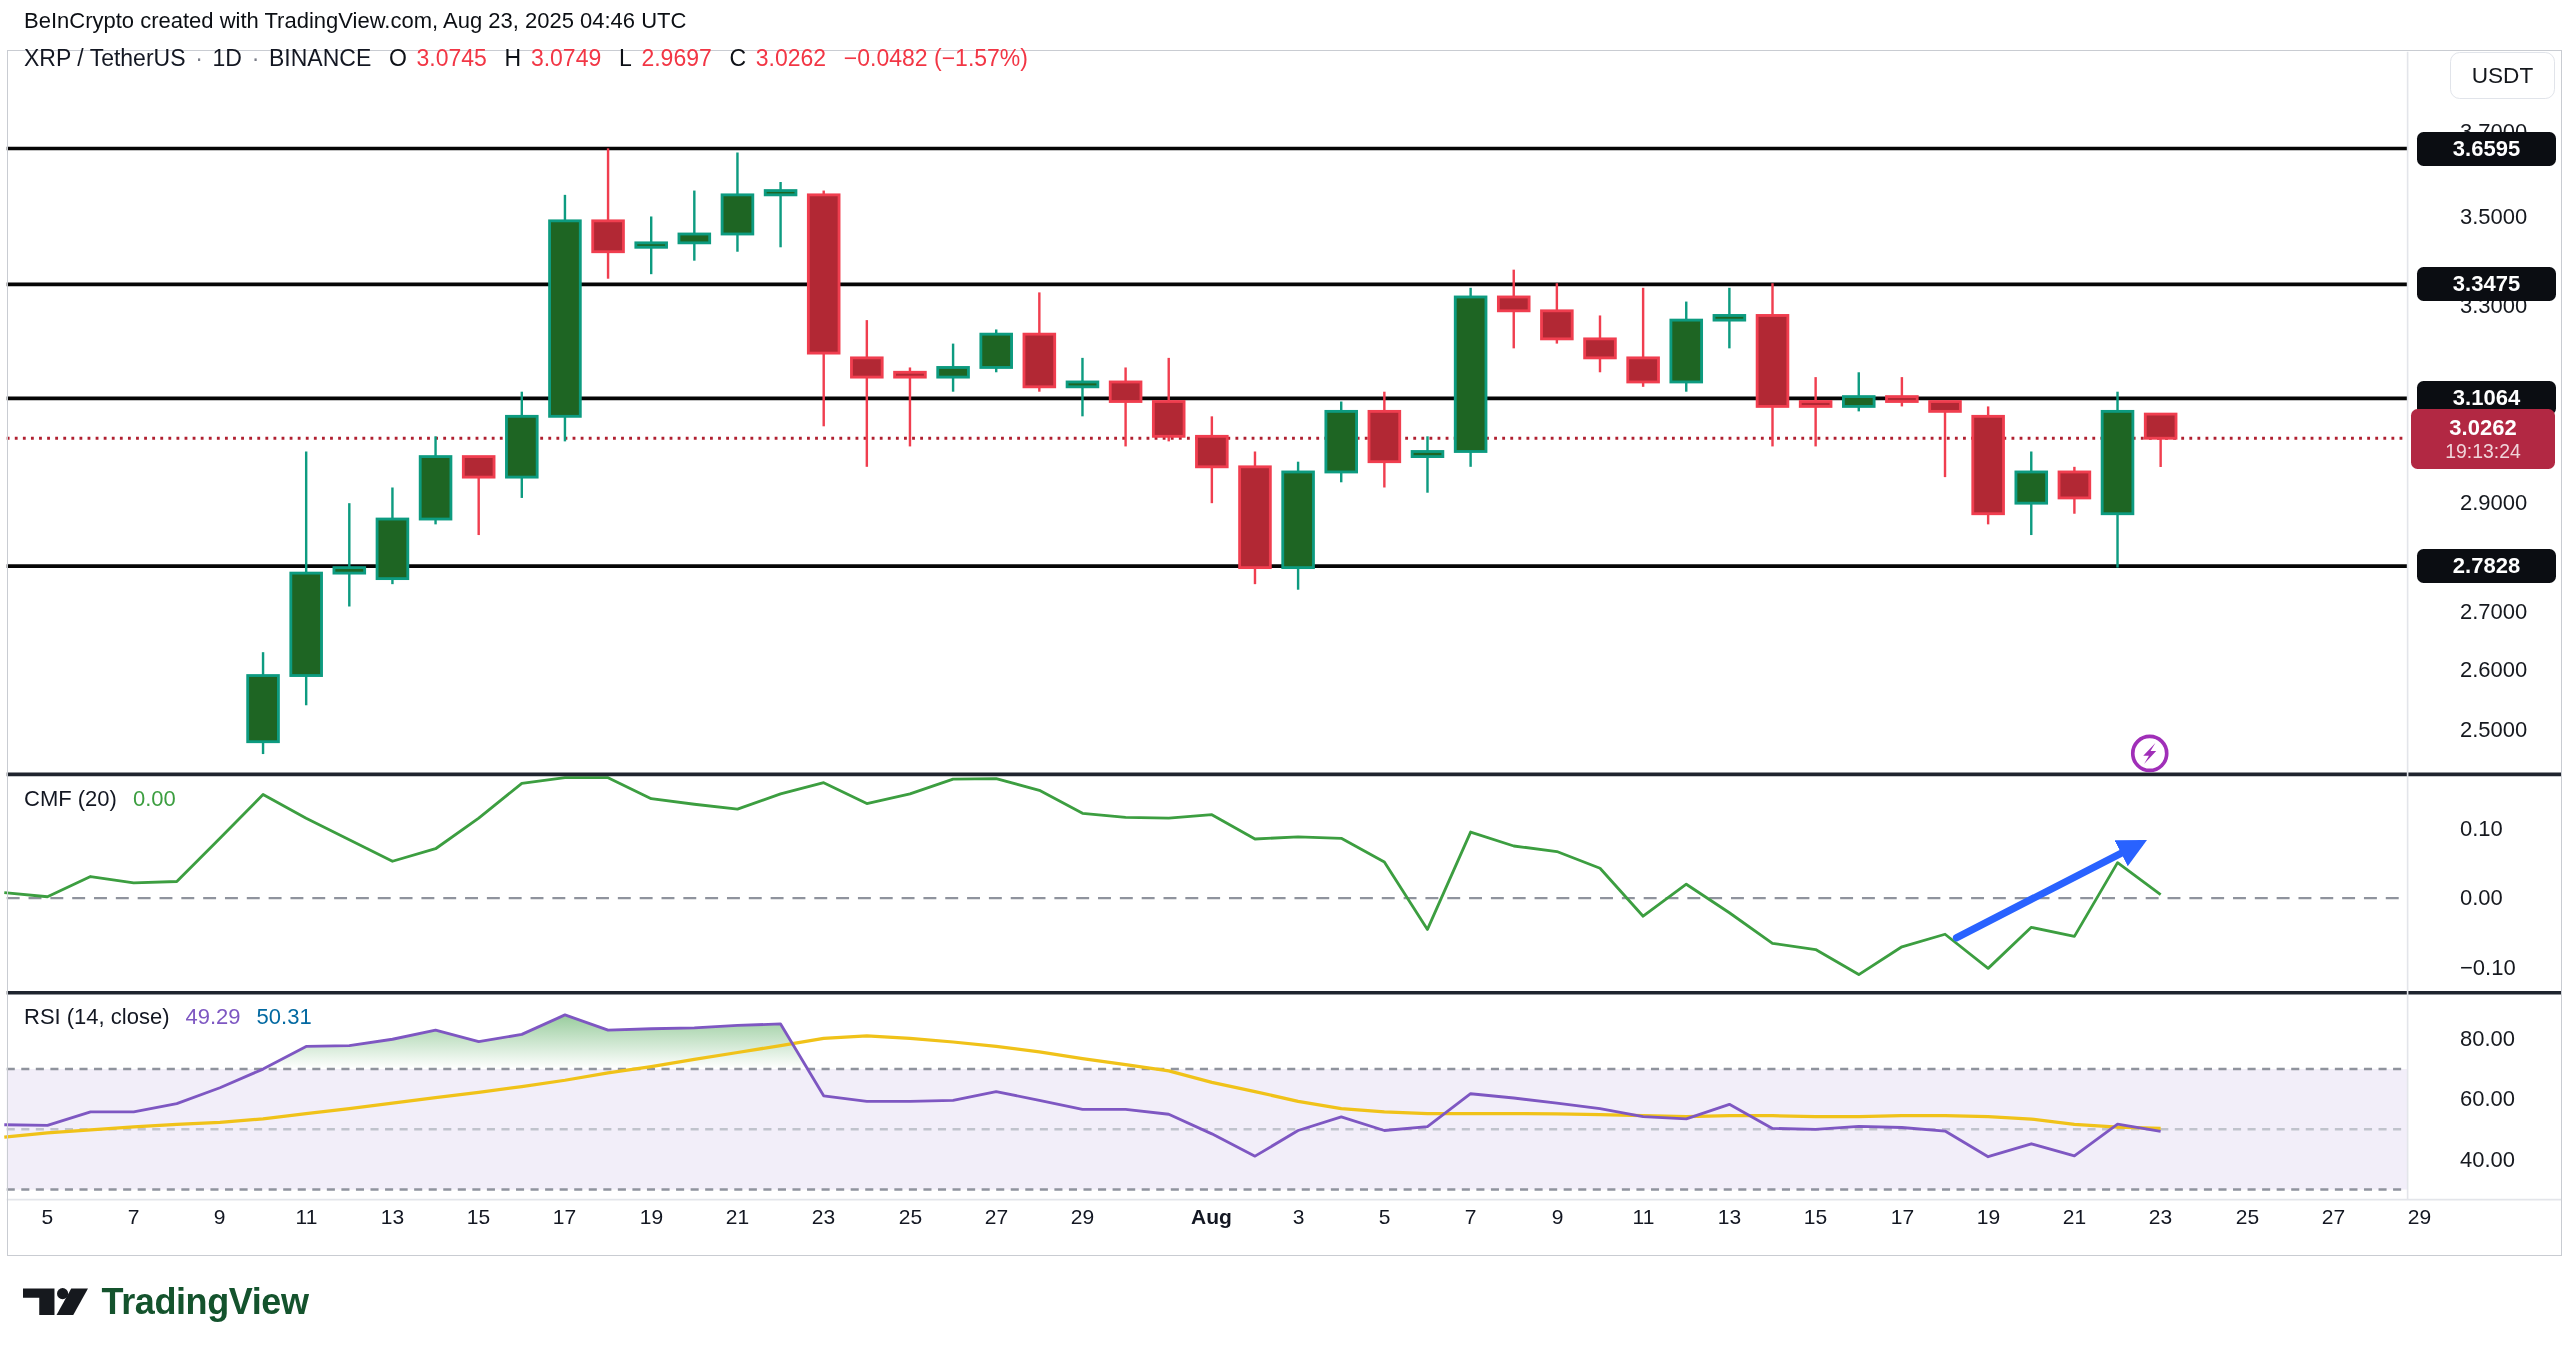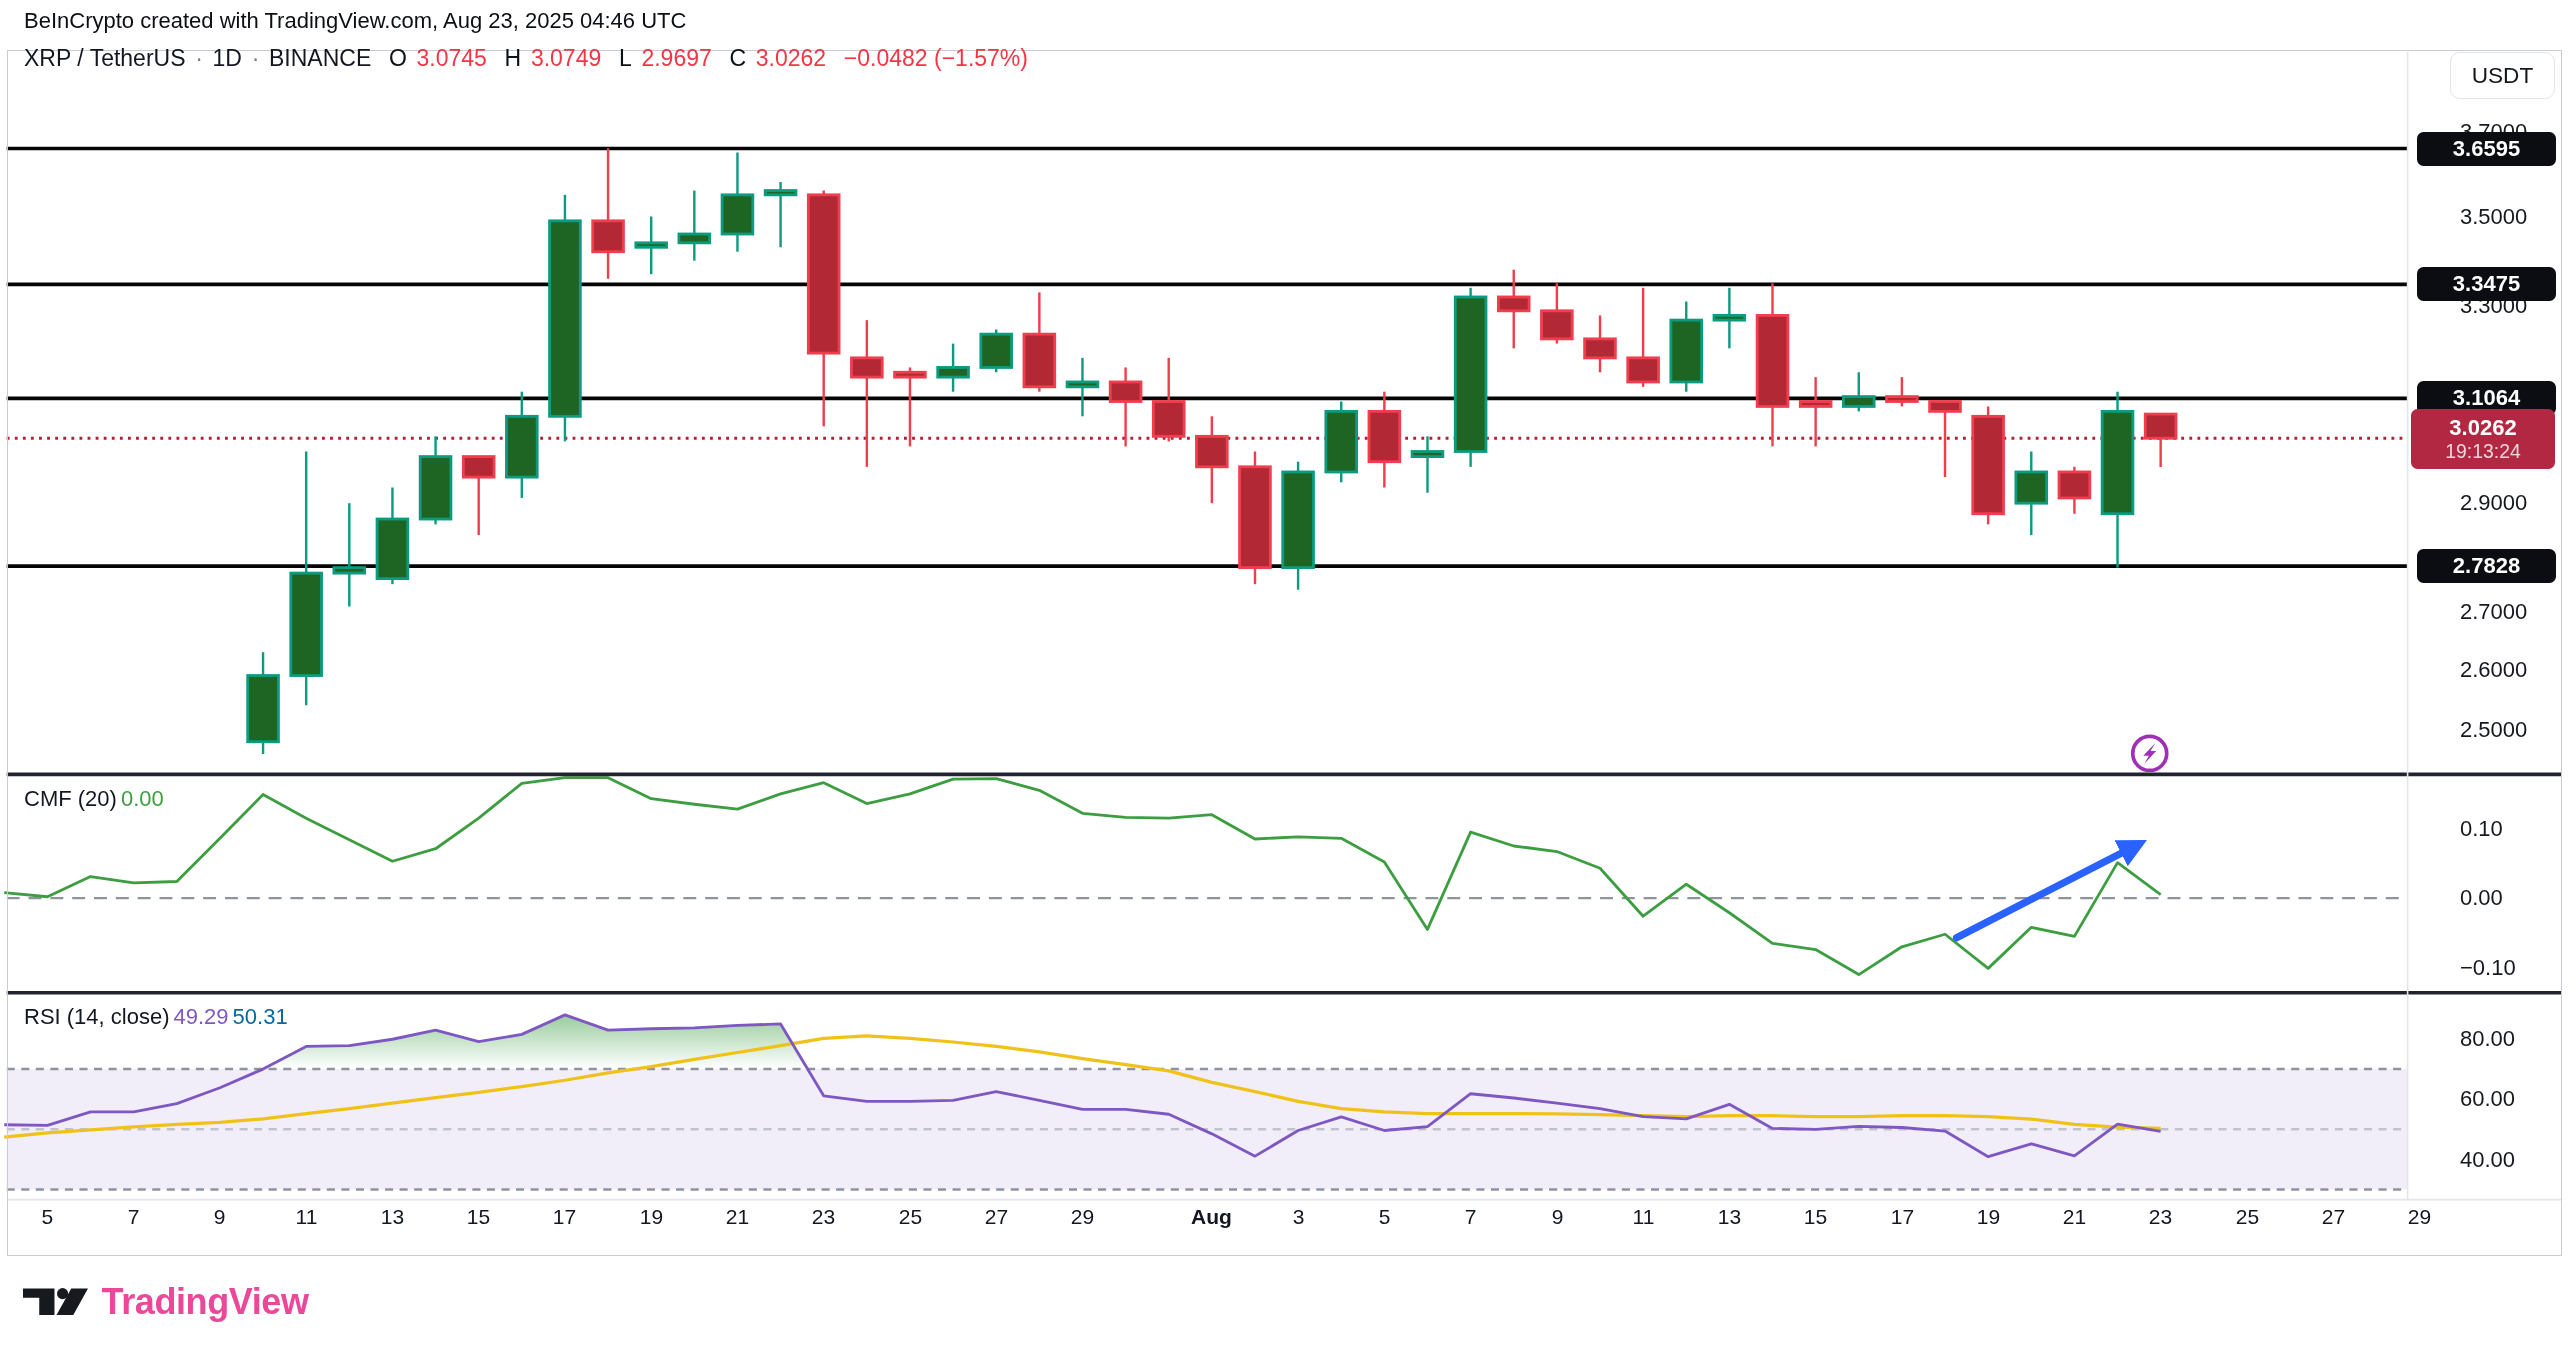--- a/index.html
+++ b/index.html
@@ -10,34 +10,34 @@
   .widget{left:6.5px;top:50px;width:2555px;height:1206px;border:1.6px solid #c9ccd2;box-sizing:border-box;}
   #chart-svg{left:0;top:0;width:2576px;height:1350px;}
   .symbol-row{left:24px;top:45px;font-size:23px;white-space:nowrap;display:flex;align-items:center;gap:9.7px;}
   .symbol-row .sep{color:#787b86;}
   .symbol-row .lbl{color:#0d1016;margin-left:8px;}
   .symbol-row .val{color:#f23645;}
   .symbol-row .chg{color:#f23645;margin-left:8px;}
   .usdt{left:2450px;top:52px;width:105px;height:47px;border:1.6px solid #e1e4ea;border-radius:9.7px;
         display:flex;align-items:center;justify-content:center;font-size:22.6px;color:#14171c;
         box-sizing:border-box;background:#fff;cursor:pointer;}
-  .ind-label{font-size:22px;white-space:nowrap;display:flex;gap:4px;align-items:center;}
+  .ind-label{font-size:22px;white-space:nowrap;display:flex;gap:16px;align-items:center;}
   .cmf-row{left:24px;top:786px;}
   .rsi-row{left:24px;top:1004px;}
   .tick{font-size:22px;height:26px;line-height:26px;color:#15181e;white-space:nowrap;}
   .badge{width:139px;height:34px;border-radius:6.5px;background:#0b0d12;color:#fff;
          display:flex;align-items:center;justify-content:center;font-size:22px;font-weight:600;margin-left:6px;}
   .badge-last{width:144px;height:60px;border-radius:6.5px;color:#fff;
          display:flex;flex-direction:column;align-items:center;justify-content:center;line-height:1.15;}
   .badge-last .p{font-size:22px;font-weight:600;}
   .badge-last .cd{font-size:19.4px;opacity:.8;}
   .xlab{font-size:21px;color:#131722;width:73px;text-align:center;height:24px;line-height:24px;}
   .xlab.bold{font-weight:700;}
   .logo{left:22.6px;top:1281px;display:flex;align-items:center;gap:13px;cursor:pointer;}
-  .logo-text{font-size:36px;font-weight:700;letter-spacing:-0.4px;color:#ec4899;}
+  .logo-text{font-size:36px;font-weight:700;letter-spacing:-0.4px;color:#14532d;}
 </style>
 </head>
 <body>
 
 <div class="abs header">BeInCrypto created with TradingView.com, Aug 23, 2025 04:46 UTC</div>
 
 <svg id="chart-svg" class="abs" xmlns="http://www.w3.org/2000/svg" viewBox="0 0 3186 1670">
     <defs>
  <linearGradient id="obGrad" gradientUnits="userSpaceOnUse" x1="0" y1="1252" x2="0" y2="1322">
    <stop offset="0" stop-color="#3b9e44" stop-opacity="0.55"></stop>

